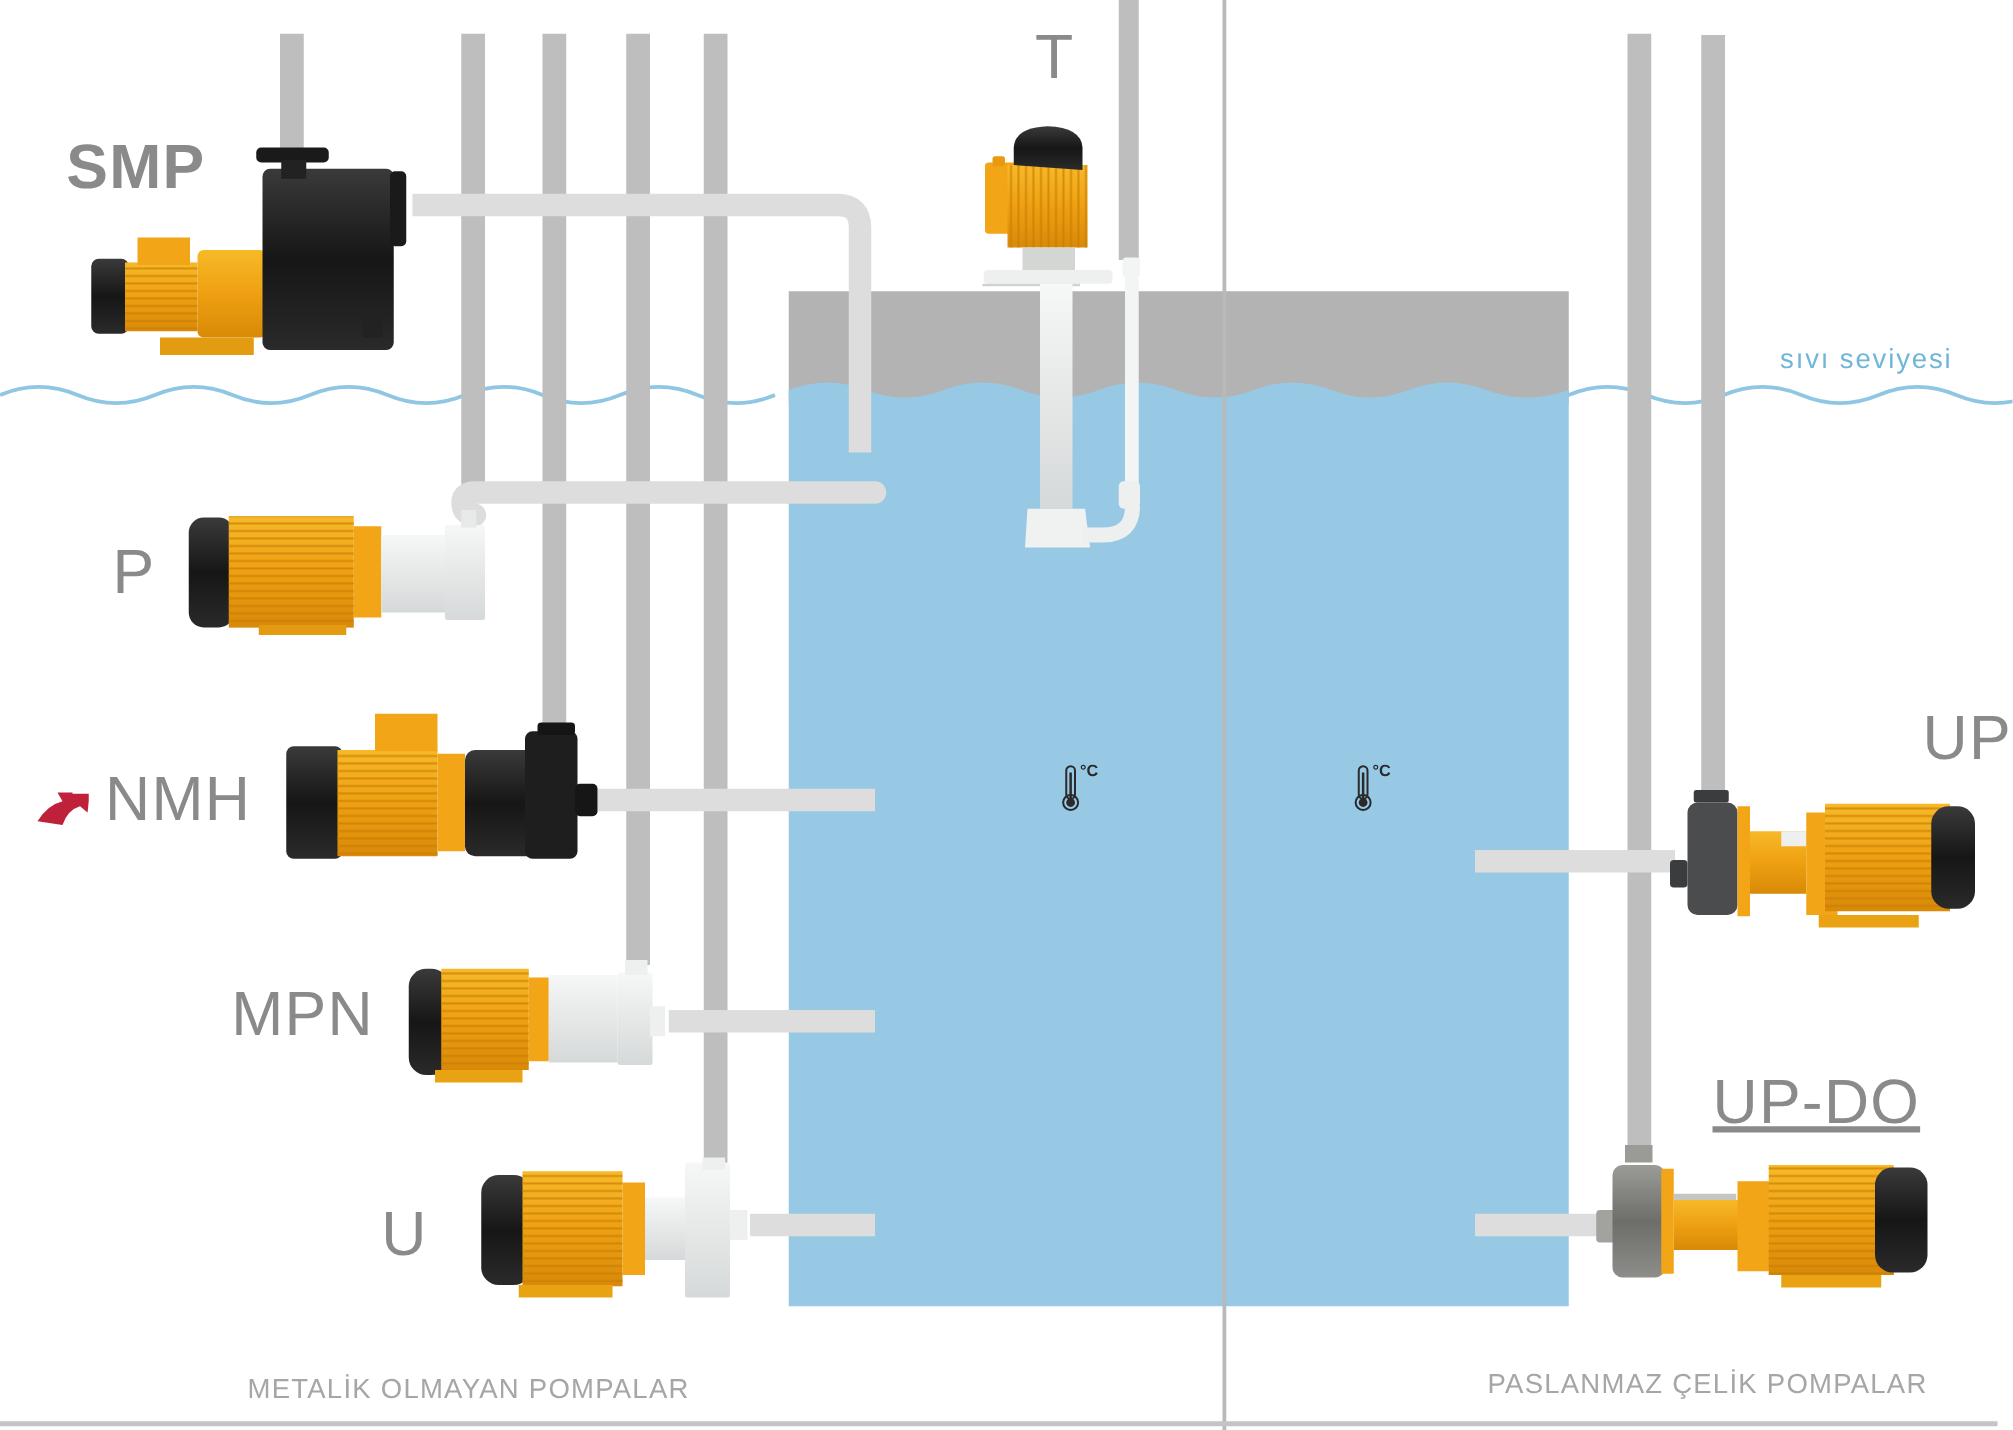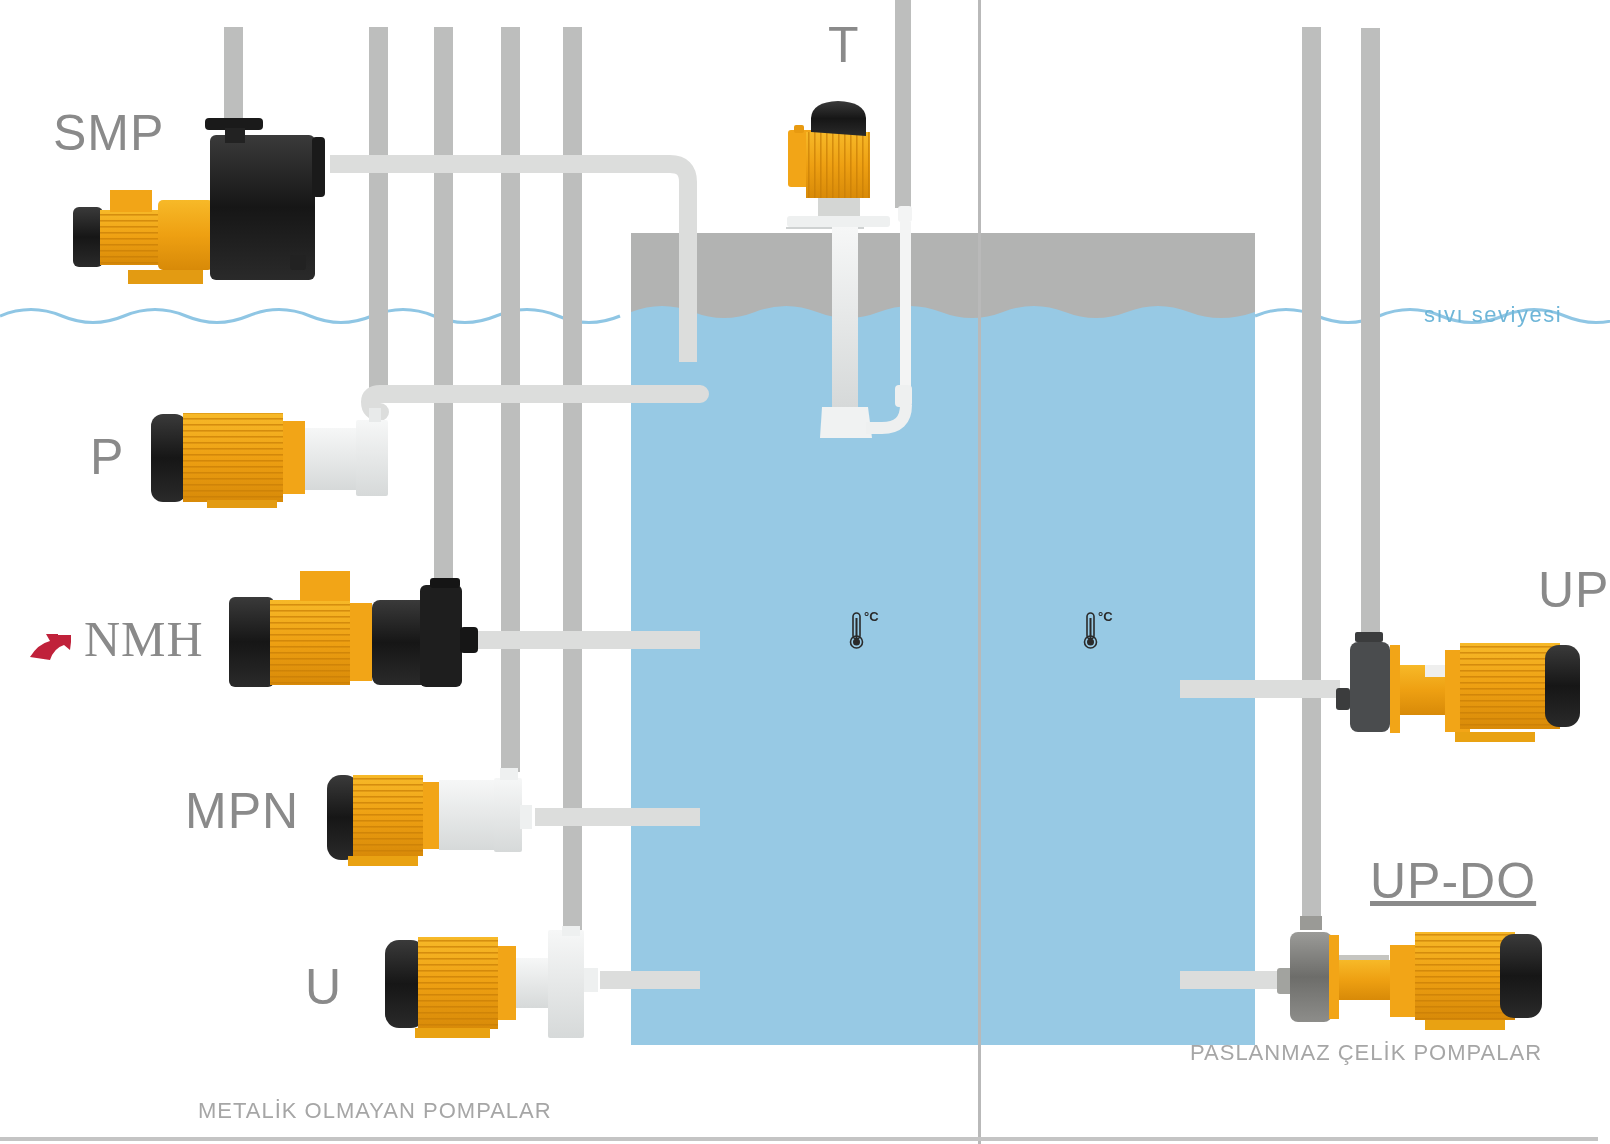--- a/index.html
+++ b/index.html
@@ -193,28 +193,28 @@
     <circle cx="5.5" cy="29" r="3.5" fill="#2a2a2a"></circle>
   </g>
   <g transform="translate(1085,613)">
     <rect x="2" y="0" width="7" height="26" rx="3.5" fill="none" stroke="#2a2a2a" stroke-width="1.6"></rect>
     <circle cx="5.5" cy="29" r="6" fill="none" stroke="#2a2a2a" stroke-width="1.6"></circle>
     <rect x="4.5" y="5" width="2" height="22" fill="#2a2a2a"></rect>
     <circle cx="5.5" cy="29" r="3.5" fill="#2a2a2a"></circle>
   </g>
 </svg>
 
-<div class="lbl" style="left:53px;top:108px;">SMP</div>
+<div class="lbl" style="left:53px;top:108px;font-weight:bold;">SMP</div>
 <div class="lbl" style="left:828px;top:20px;">T</div>
 <div class="lbl" style="left:90px;top:432px;">P</div>
-<div class="lbl" style="left:84px;top:614px;font-family:Liberation Serif, serif;">NMH</div>
+<div class="lbl" style="left:84px;top:614px;">NMH</div>
 <div class="lbl" style="left:185px;top:786px;">MPN</div>
 <div class="lbl" style="left:305px;top:962px;">U</div>
 <div class="lbl" style="left:1538px;top:565px;">UP</div>
 <div class="lbl" style="left:1370px;top:856px;text-decoration:underline;">UP-DO</div>
 
-<div class="level-lbl" style="left:1424px;top:274px;margin-top:28px;">sıvı seviyesi</div>
+<div class="level-lbl" style="left:1424px;top:274px;">sıvı seviyesi</div>
 
 <div class="section-lbl" style="left:198px;top:1098px;">METALİK OLMAYAN POMPALAR</div>
-<div class="section-lbl" style="left:1190px;top:1040px;">PASLANMAZ ÇELİK POMPALAR</div>
+<div class="section-lbl" style="left:1190px;top:1094px;">PASLANMAZ ÇELİK POMPALAR</div>
 
 <div class="lbl" style="left:864px;top:610px;font-size:13px;color:#2a2a2a;font-weight:bold;letter-spacing:0;">°C</div>
 <div class="lbl" style="left:1098px;top:610px;font-size:13px;color:#2a2a2a;font-weight:bold;letter-spacing:0;">°C</div>
 
 </body></html>

